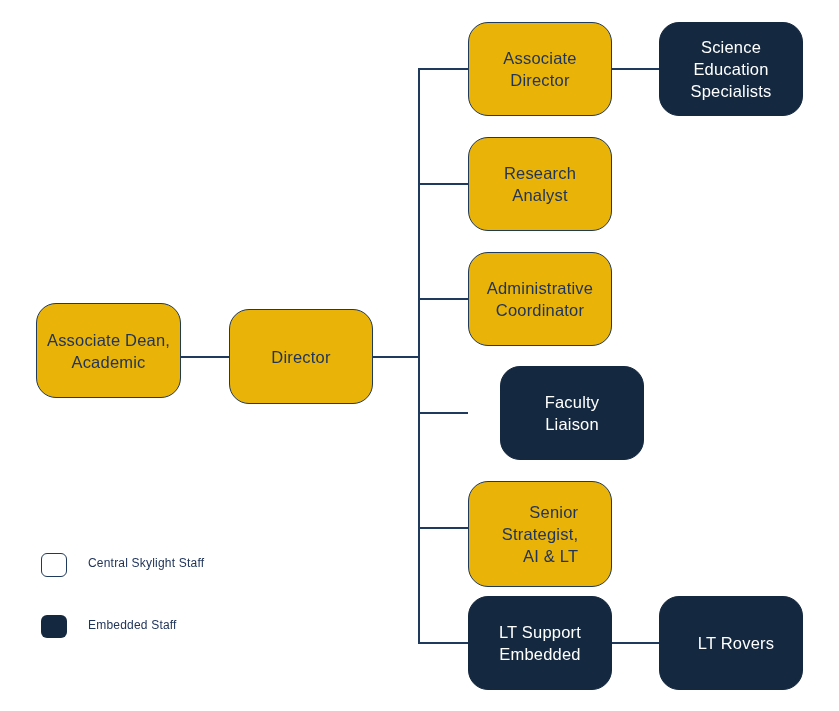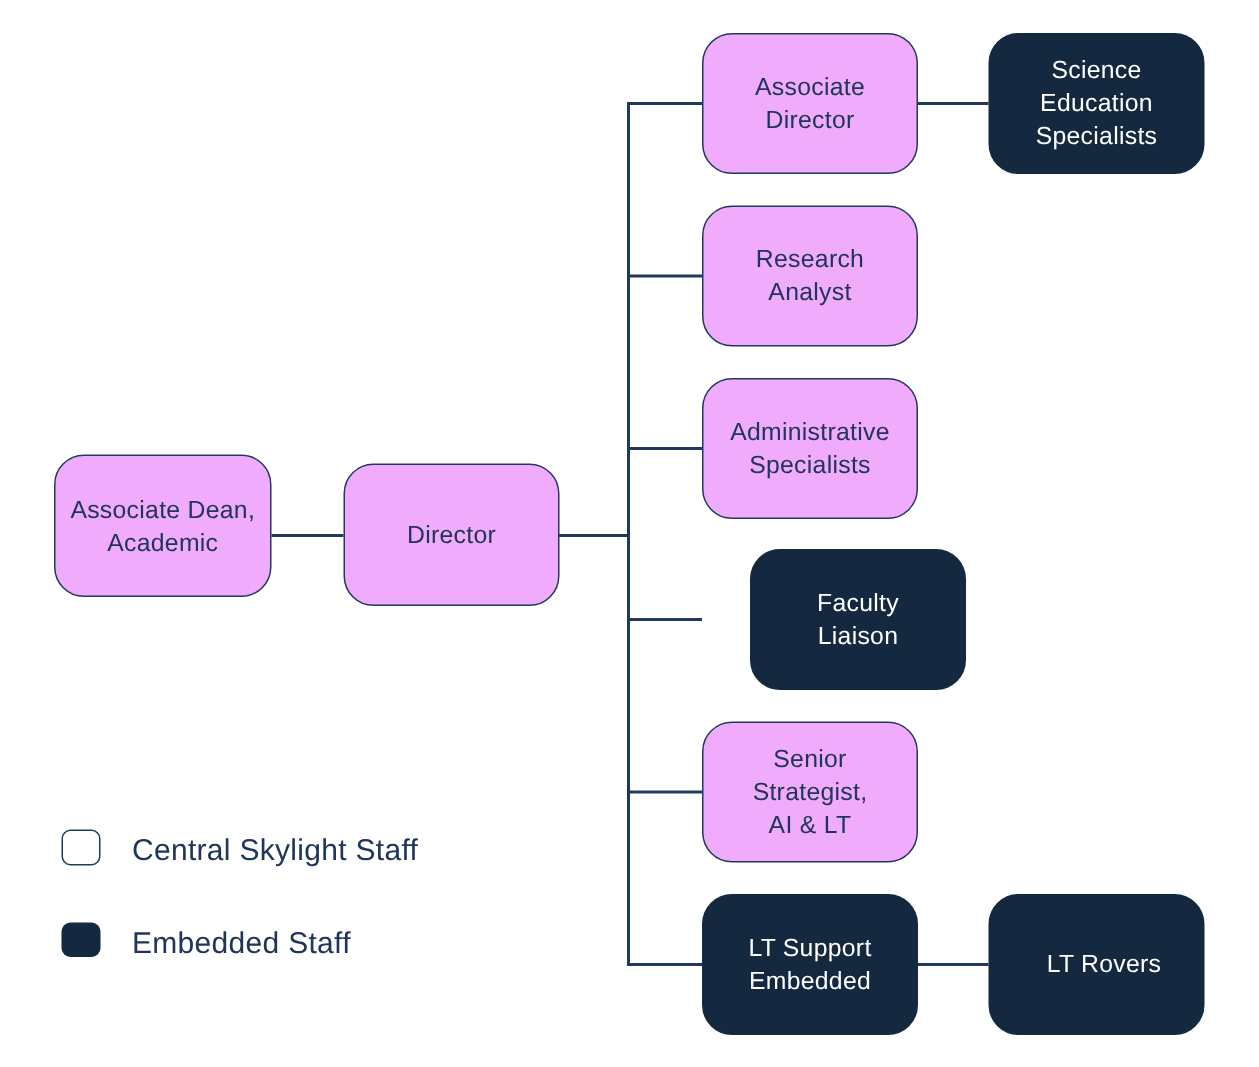--- a/index.html
+++ b/index.html
@@ -25,21 +25,21 @@
     align-items: center;
     justify-content: center;
     text-align: center;
     font-size: 16.5px;
     line-height: 22px;
     letter-spacing: 0.2px;
     white-space: pre-line;
     padding: 4px 6px;
   }
   .node.central {
-    background: #f0abfc;
+    background: #eab308;
     border: 1.5px solid var(--line, #1F3A5C);
     color: var(--text-dark, #20355A);
   }
   .node.embedded {
     background: var(--navy-fill, #142840);
     border: 1.5px solid var(--navy-fill, #142840);
     color: var(--text-light, #FFFFFF);
   }
   .hline, .vline { position: absolute; background: var(--line, #1F3A5C); }
   .hline { height: 2px; }
@@ -48,21 +48,21 @@
     position: absolute;
     box-sizing: border-box;
     border-radius: 6px;
     width: 26px;
   }
   .legend-swatch.central { background: #fff; border: 1.5px solid var(--line, #1F3A5C); }
   .legend-swatch.embedded { background: var(--navy-fill, #142840); }
   .legend-label {
     position: absolute;
     left: 88px;
-    font-size: 20px;
+    font-size: 12px;
     color: var(--text-dark, #20355A);
     letter-spacing: 0.2px;
   }
 </style>
 </head>
 <body>
 
 <div id="canvas">
 
   <div class="hline" style="left:181px; top:356px; width:48px;"></div>
@@ -86,26 +86,26 @@
 Director</div>
 
   <div class="node embedded" style="left:659px; top:22px; width:144px; height:94px;">Science
 Education
 Specialists</div>
 
   <div class="node central" style="left:468px; top:137px; width:144px; height:94px;">Research
 Analyst</div>
 
   <div class="node central" style="left:468px; top:252px; width:144px; height:94px;">Administrative
-Specialists</div>
+Coordinator</div>
 
   <div class="node embedded" style="left:468px; top:366px; width:144px; height:94px;margin-left:32px;">Faculty
 Liaison</div>
 
-  <div class="node central" style="left:468px; top:481px; width:144px; height:94px;">Senior
+  <div class="node central" style="left:468px; top:481px; width:144px; height:106px;text-align:right;">Senior
 Strategist,
 AI &amp; LT</div>
 
   <div class="node embedded" style="left:468px; top:596px; width:144px; height:94px;">LT Support
 Embedded</div>
 
   <div class="node embedded" style="left:659px; top:596px; width:144px; height:94px;padding-left:16px;">LT Rovers</div>
 
   <div class="legend-swatch central" style="left:41px; top:553px; height:24px;"></div>
   <div class="legend-label" style="top:556px;">Central Skylight Staff</div>

